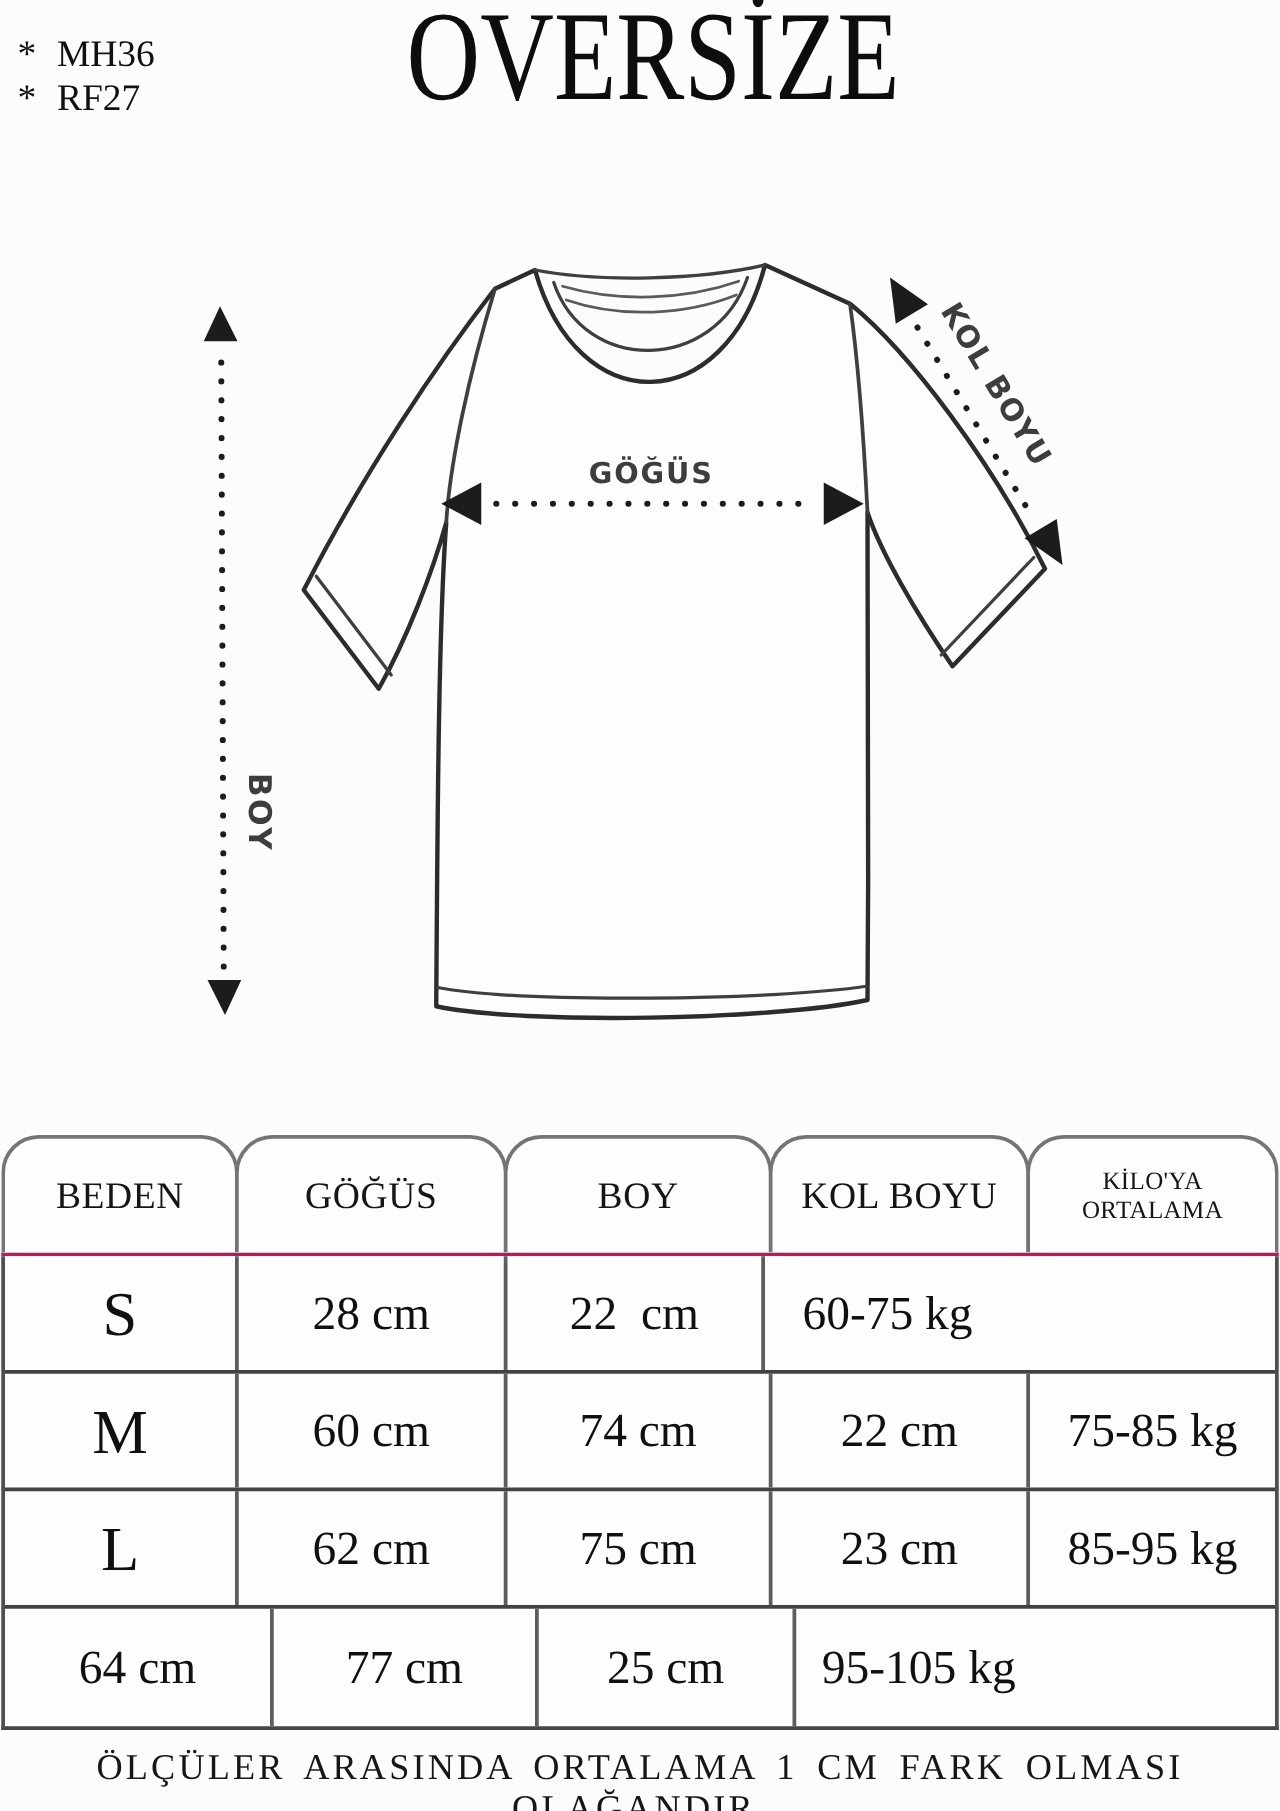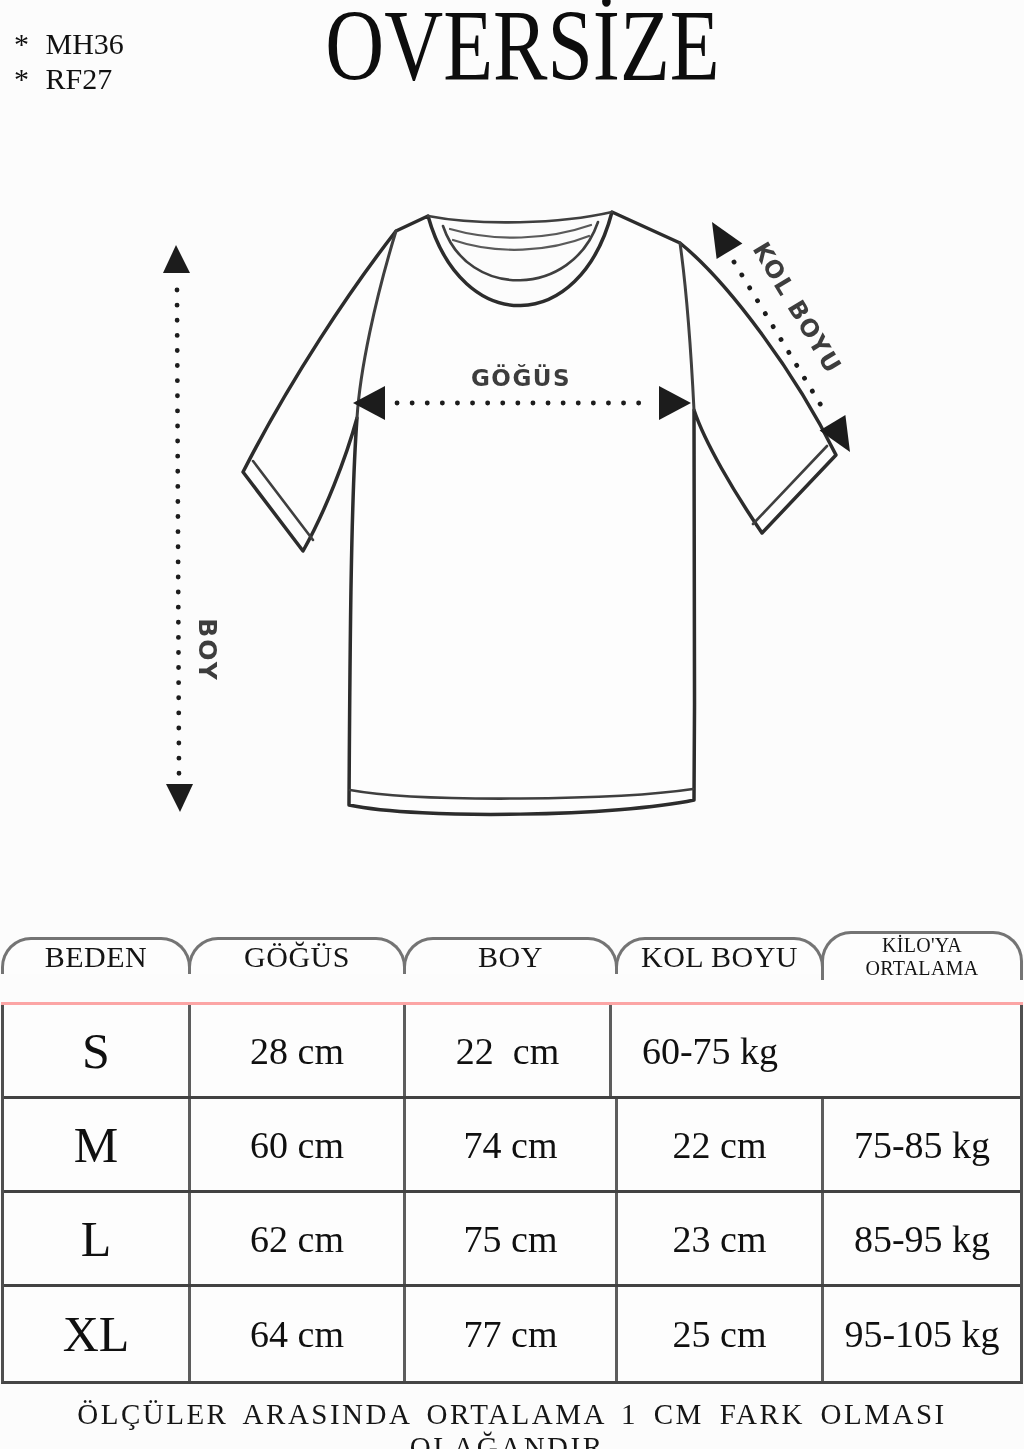--- a/index.html
+++ b/index.html
@@ -54,22 +54,21 @@
   }
 
   
   .tabs {
     position: absolute;
     left: 1px;
     top: 908px;
     width: 1022px;
     height: 97px;
     display: flex;
-    border-bottom: 3px solid #fca5a5;
-    align-items: center;
+    border-bottom: 3px solid #be185d;
   }
   .tab {
     background: #fdfdfd;
     border: 3px solid #747474;
     border-bottom: none;
     border-radius: 30px 30px 0 0;
     display: flex;
     align-items: center;
     justify-content: center;
     text-align: center;
@@ -241,21 +240,20 @@
       <div class="cell c5">75-85 kg</div>
     </div>
     <div class="trow">
       <div class="cell c1">L</div>
       <div class="cell c2">62 cm</div>
       <div class="cell c3">75 cm</div>
       <div class="cell c4">23 cm</div>
       <div class="cell c5">85-95 kg</div>
     </div>
     <div class="trow">
-      <div class="cell c1">XL</div>
       <div class="cell c2">64 cm</div>
       <div class="cell c3">77 cm</div>
       <div class="cell c4">25 cm</div>
       <div class="cell c5">95-105 kg</div>
     </div>
   </div>
 
   <div class="footer-note">ÖLÇÜLER ARASINDA ORTALAMA 1 CM FARK OLMASI OLAĞANDIR.</div>
 
 </div>

